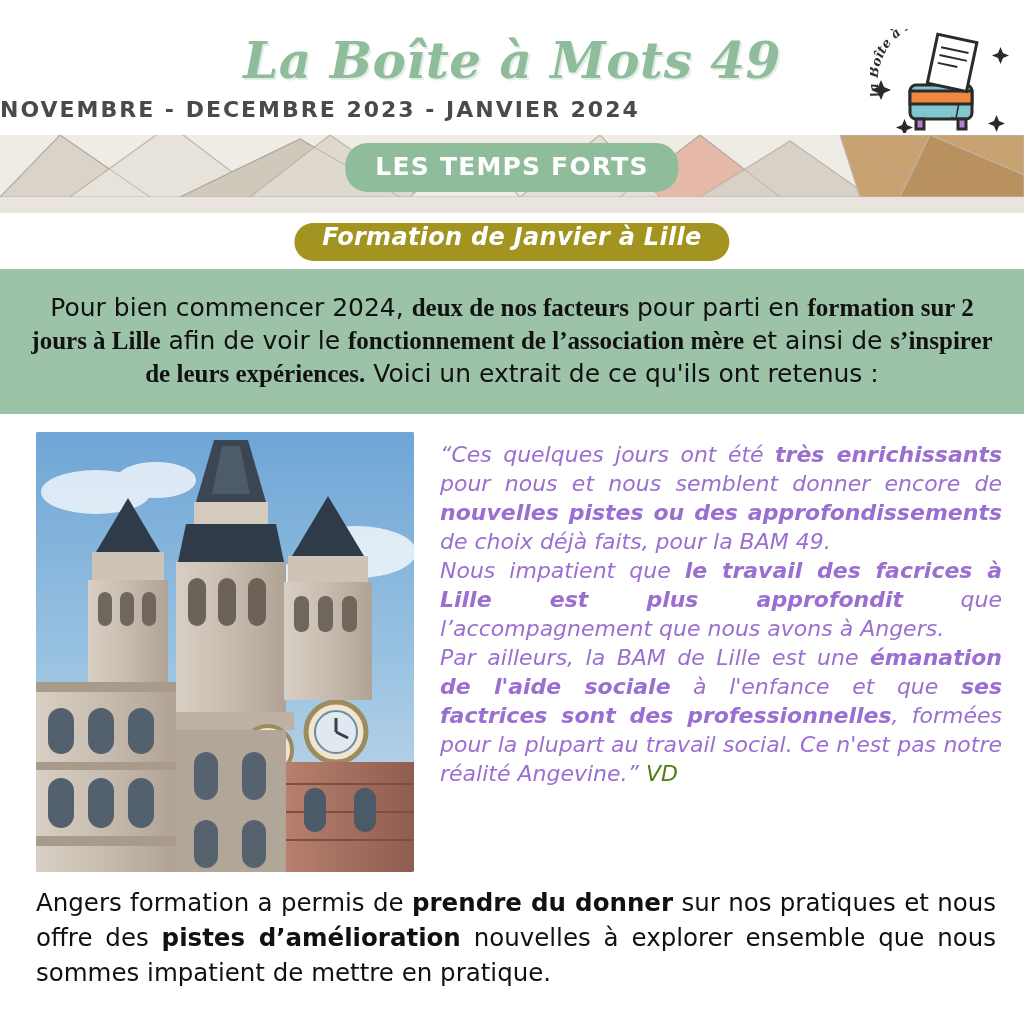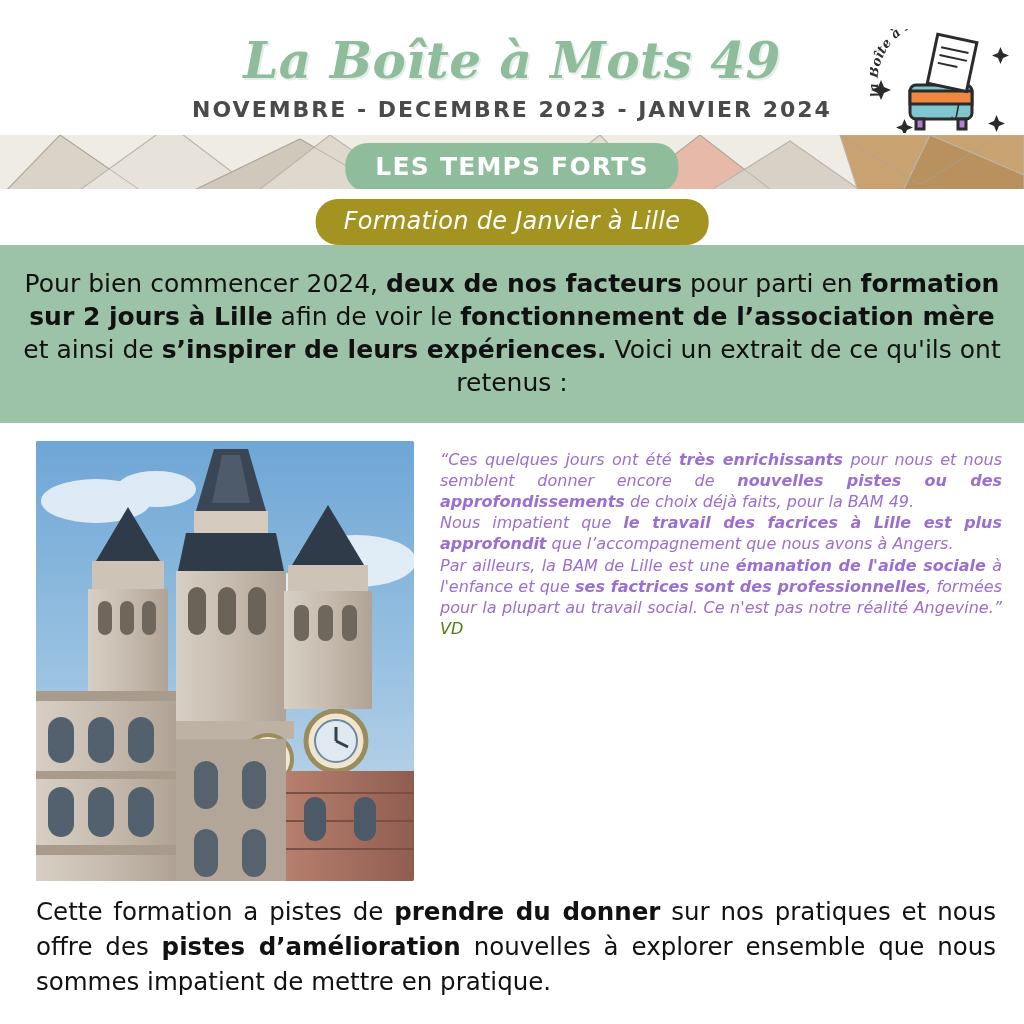--- a/index.html
+++ b/index.html
@@ -31,39 +31,39 @@
     font-weight: bold;
     font-style: italic;
     font-size: 50px;
     letter-spacing: 0.5px;
     color: #8fbd9c;
     text-shadow: 2px 2px 0 rgba(143,189,156,0.25);
   }
   .subtitle {
     position: absolute;
     top: 72px; left: 0; right: 0;
-    text-align: center;
+    text-align: left;
     font-size: 22px;
     font-weight: 600;
     letter-spacing: 2px;
     color: #4a4a4a;
   }
 
   
   .logo {
     position: absolute;
     right: 14px; top: 4px;
     width: 140px; height: 104px;
   }
   .logo svg { display:block; }
 
   
   .band {
     position: relative;
-    height: 54px;
+    height: 78px;
     overflow: hidden;
     background: #e9e4dd;
   }
   .band svg { position:absolute; inset:0; }
 
   .badge-primary {
     position: absolute;
     left: 50%;
     transform: translateX(-50%);
     top: 8px;
@@ -85,38 +85,38 @@
     background: #ffffff;
   }
   .badge-secondary {
     position: absolute;
     left: 50%;
     transform: translateX(-50%);
     top: 10px;
     background: #a39421;
     color: #ffffff;
     font-size: 24px;
-    font-weight: normal;
+    font-weight: bold;
     font-style: italic;
     letter-spacing: 0.3px;
-    padding: 8px 28px 10px;
+    padding: 0 28px 10px;
     border-radius: 22px;
     white-space: nowrap;
   }
 
   
   .intro {
     background: #9cc3a7;
     padding: 22px 22px 24px;
     text-align: center;
     color: #111111;
     font-size: 25px;
     line-height: 1.32;
   }
-  .intro b { font-weight: bold; }
+  .intro b { font-weight: bold; font-family: Liberation Serif, serif; }
 
   
   .content {
     display: flex;
     gap: 26px;
     padding: 18px 22px 0 36px;
   }
   .photo {
     width: 378px;
     height: 440px;
@@ -124,21 +124,21 @@
     border-radius: 2px;
     overflow: hidden;
     position: relative;
     background: #8fb6d4;
   }
   .photo svg { display:block; width:100%; height:100%; }
 
   .quote {
     flex: 1;
     color: #9b6fd1;
-    font-size: 16px;
+    font-size: 22px;
     line-height: 1.32;
     font-style: italic;
     text-align: justify;
     padding-top: 8px;
   }
   .quote b { font-weight: bold; font-style: italic; }
   .quote .sig {
     color: #4d7c0f;
     font-style: italic;
     font-weight: normal;
@@ -341,16 +341,16 @@
 
     <div class="quote">
       <span>“Ces quelques jours ont été </span><b>très enrichissants</b><span> pour nous et nous semblent donner encore de </span><b>nouvelles pistes ou des approfondissements</b><span> de choix déjà faits, pour la BAM 49.</span><br>
       <span>Nous impatient que </span><b>le travail des facrices à Lille est plus approfondit</b><span> que l’accompagnement que nous avons à Angers.</span><br>
       <span>Par ailleurs, la BAM de Lille est une </span><b>émanation de l'aide sociale</b><span> à l'enfance et que </span><b>ses factrices sont des professionnelles</b><span>, formées pour la plupart au travail social. Ce n'est pas notre réalité Angevine.”</span>
       <span class="sig">VD</span>
     </div>
   </div>
 
   <div class="footer-text">
-    <span>Cette formation a pistes de </span><b>prendre du donner</b><span> sur nos pratiques et nous offre des </span><b>pistes d’amélioration</b><span> nouvelles à explorer ensemble que nous sommes impatient de mettre en pratique.</span>
+    <span>Angers formation a permis de </span><b>prendre du donner</b><span> sur nos pratiques et nous offre des </span><b>pistes d’amélioration</b><span> nouvelles à explorer ensemble que nous sommes impatient de mettre en pratique.</span>
   </div>
 
 </div>
 
 </body></html>

